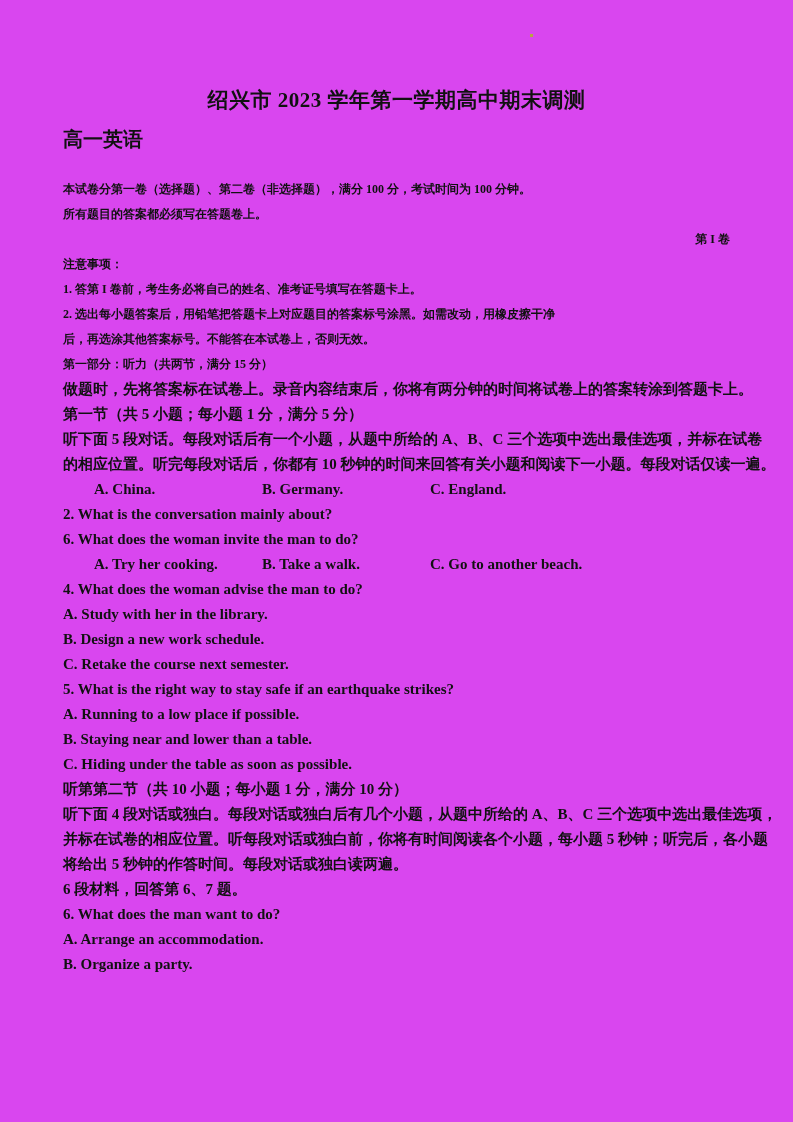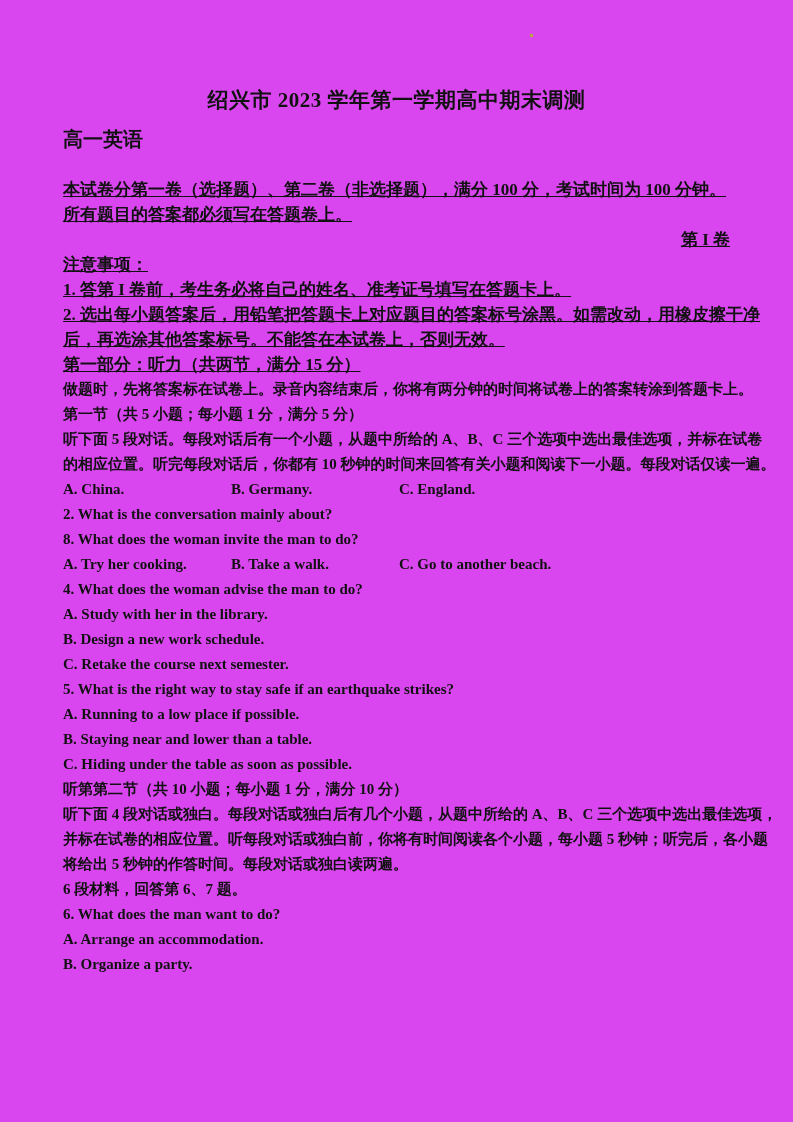--- a/index.html
+++ b/index.html
@@ -37,27 +37,27 @@
     text-align: left;
   }
   .intro-gap { margin-top: 24px !important; }
   .line {
     margin: 0;
     font-size: 15px;
     line-height: 25px;
     white-space: nowrap;
     font-weight: bold;
   }
-  .b { font-weight: 700; font-size: 17px; text-decoration: underline; }
+  .b { font-weight: 700; font-size: 12px; }
   .center { text-align: right; }
   .opt-row {
     display: grid;
     grid-template-columns: 168px 168px auto;
   }
-  .opt-row span { display: block; }
+  .opt-row span { display: block; margin-left: 31px; }
 </style>
 </head>
 <body>
 
 <div class="page">
   <div class="artifact-dot"></div>
   <div class="content">
 
     <h1 class="title">绍兴市 2023 学年第一学期高中期末调测</h1>
     <h2 class="subtitle">高一英语</h2>
@@ -80,21 +80,21 @@
     <p class="line">的相应位置。听完每段对话后，你都有 10 秒钟的时间来回答有关小题和阅读下一小题。每段对话仅读一遍。</p>
 
     <div class="line opt-row">
       <span>A. China.</span>
       <span>B. Germany.</span>
       <span>C. England.</span>
     </div>
 
     <p class="line">2. What is the conversation mainly about?</p>
 
-    <p class="line">8. What does the woman invite the man to do?</p>
+    <p class="line">6. What does the woman invite the man to do?</p>
     <div class="line opt-row">
       <span>A. Try her cooking.</span>
       <span>B. Take a walk.</span>
       <span>C. Go to another beach.</span>
     </div>
 
     <p class="line">4. What does the woman advise the man to do?</p>
     <p class="line">A. Study with her in the library.</p>
     <p class="line">B. Design a new work schedule.</p>
     <p class="line">C. Retake the course next semester.</p>

